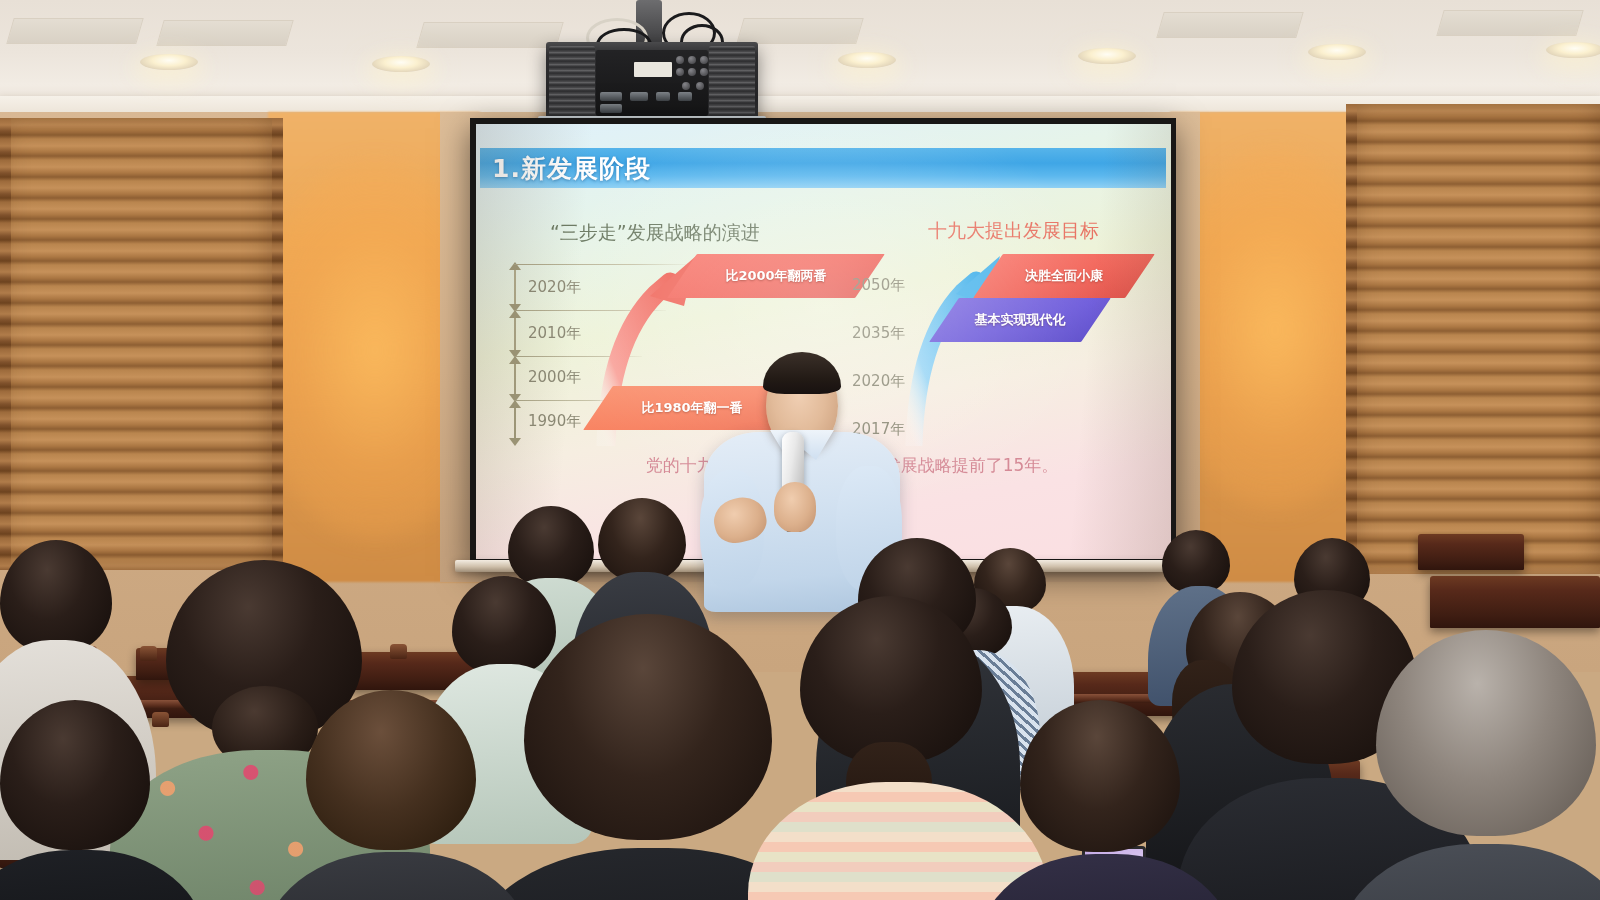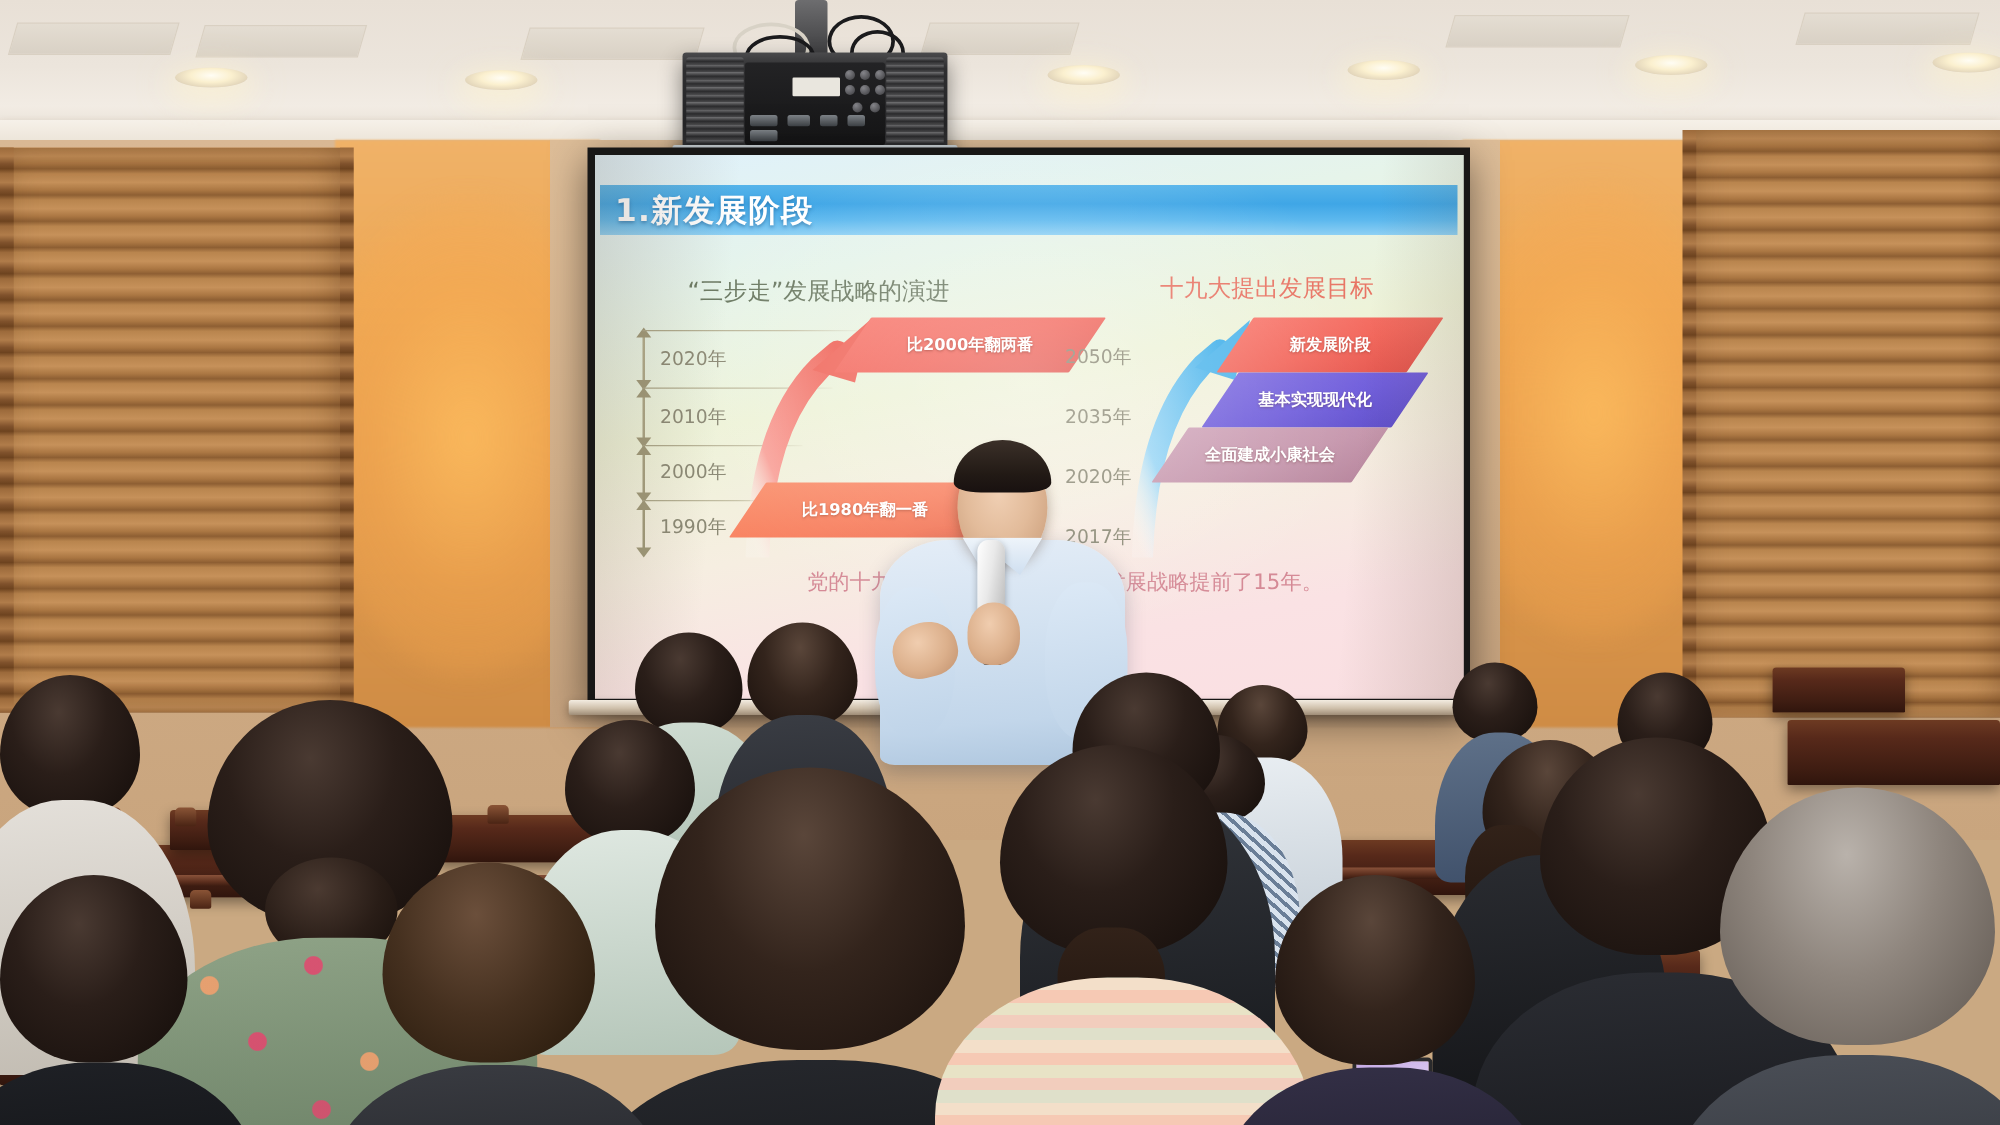--- a/index.html
+++ b/index.html
@@ -421,29 +421,25 @@
               <stop offset="30%" stop-color="#9ad6f5"></stop>
               <stop offset="100%" stop-color="#41b0ea"></stop>
             </linearGradient>
           </defs>
           <path d="M14,194 C16,128 30,76 62,42 L76,30" stroke="url(#gb)" stroke-width="17" fill="none" stroke-linecap="round"></path>
           <path d="M56,44 L100,6 L88,54 Z" fill="#4fb6ec"></path>
         </svg>
 
         <div class="step" style="left:512px;top:130px;width:152px;height:44px;">
           <div class="slab c-red"></div>
-          <span class="txt">新发展阶段</span>
+          <span class="txt">决胜全面小康</span>
         </div>
-        <div class="step" style="left:500px;top:174px;width:152px;height:44px;">
+        <div class="step" style="left:468px;top:174px;width:152px;height:44px;">
           <div class="slab c-purple"></div>
           <span class="txt">基本实现现代化</span>
-        </div>
-        <div class="step" style="left:460px;top:218px;width:160px;height:44px;">
-          <div class="slab c-mauve"></div>
-          <span class="txt">全面建成小康社会</span>
         </div>
 
         <div class="slide-foot">党的十九大把基本实现现代化的发展战略提前了15年。</div>
       </div>
       <div class="screen-vignette"></div>
     </div>
   </div>
   <div class="screen-roll"></div>
 
   <div>

